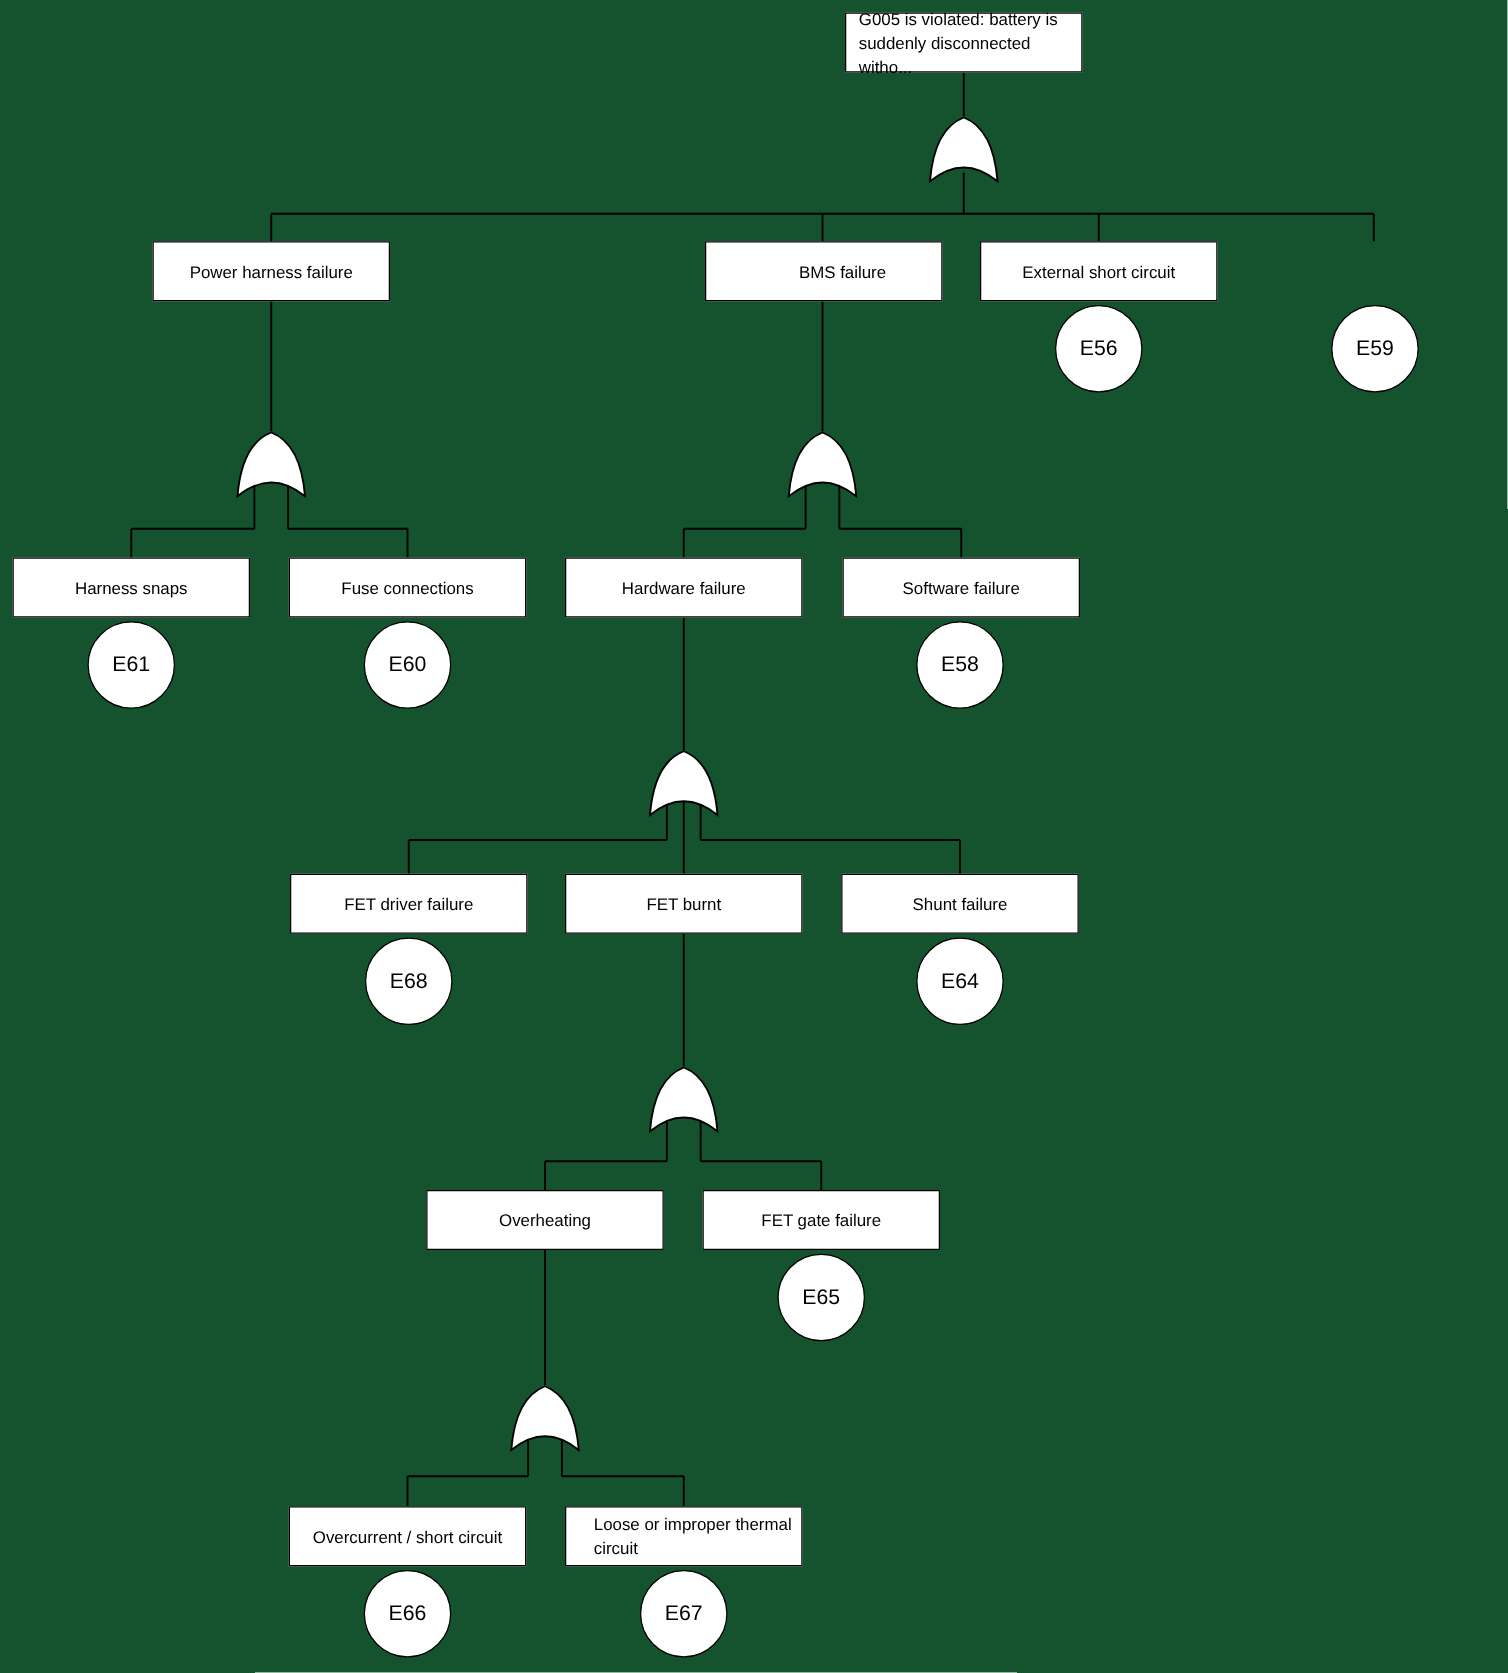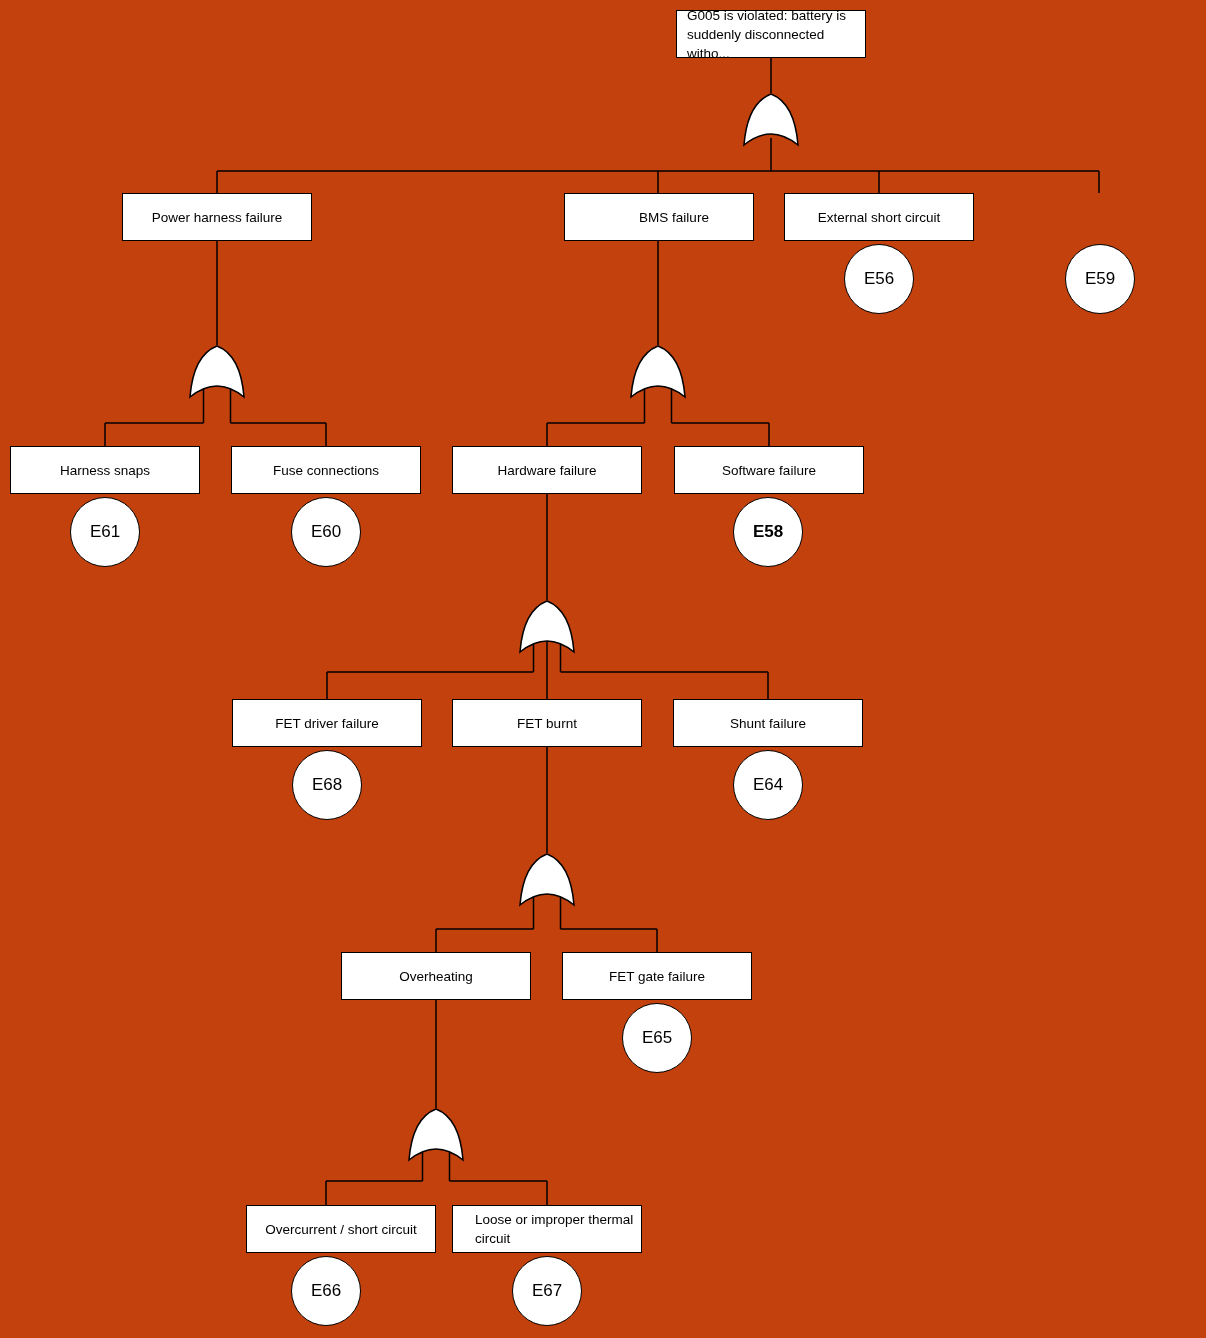--- a/index.html
+++ b/index.html
@@ -2,21 +2,21 @@
 <html><head>
 <meta charset="utf-8">
 <style>
   * { box-sizing: border-box; }
   html, body { margin: 0; padding: 0; background: #ffffff; }
   body { font-family: "Liberation Sans", sans-serif; color: #000000; }
   .canvas {
     position: relative;
     width: 1206px;
     height: 1338px;
-    background: #c2410c;
+    background: #14532d;
     overflow: hidden;
   }
   .wires { position: absolute; left: 0; top: 0; }
   .node {
     position: absolute;
     width: 190px;
     height: 48px;
     border: 1.5px solid #000000;
     background: #ffffff;
     display: flex;
@@ -147,21 +147,21 @@
   </div>
   <div class="node" style="left:674px; top:446px;">
     <span class="lbl">Software failure</span>
   </div>
   <div class="event" style="left:70px; top:497px;">
     <span>E61</span>
   </div>
   <div class="event" style="left:291px; top:497px;">
     <span>E60</span>
   </div>
-  <div class="event" style="left:733px; top:497px;font-weight:bold;">
+  <div class="event" style="left:733px; top:497px;">
     <span>E58</span>
   </div>
 
   <div class="node" style="left:232px; top:699px;">
     <span class="lbl">FET driver failure</span>
   </div>
   <div class="node" style="left:452px; top:699px;">
     <span class="lbl">FET burnt</span>
   </div>
   <div class="node" style="left:673px; top:699px;">
@@ -177,21 +177,21 @@
   <div class="node" style="left:341px; top:952px;">
     <span class="lbl">Overheating</span>
   </div>
   <div class="node" style="left:562px; top:952px;">
     <span class="lbl">FET gate failure</span>
   </div>
   <div class="event" style="left:622px; top:1003px;">
     <span>E65</span>
   </div>
 
-  <div class="node" style="left:246px; top:1205px;">
+  <div class="node" style="left:231px; top:1205px;">
     <span class="lbl">Overcurrent / short circuit</span>
   </div>
   <div class="node align-left pad-wrap" style="left:452px; top:1205px;">
     <span class="lbl">Loose or improper thermal
 circuit</span>
   </div>
   <div class="event" style="left:291px; top:1256px;">
     <span>E66</span>
   </div>
   <div class="event" style="left:512px; top:1256px;">

